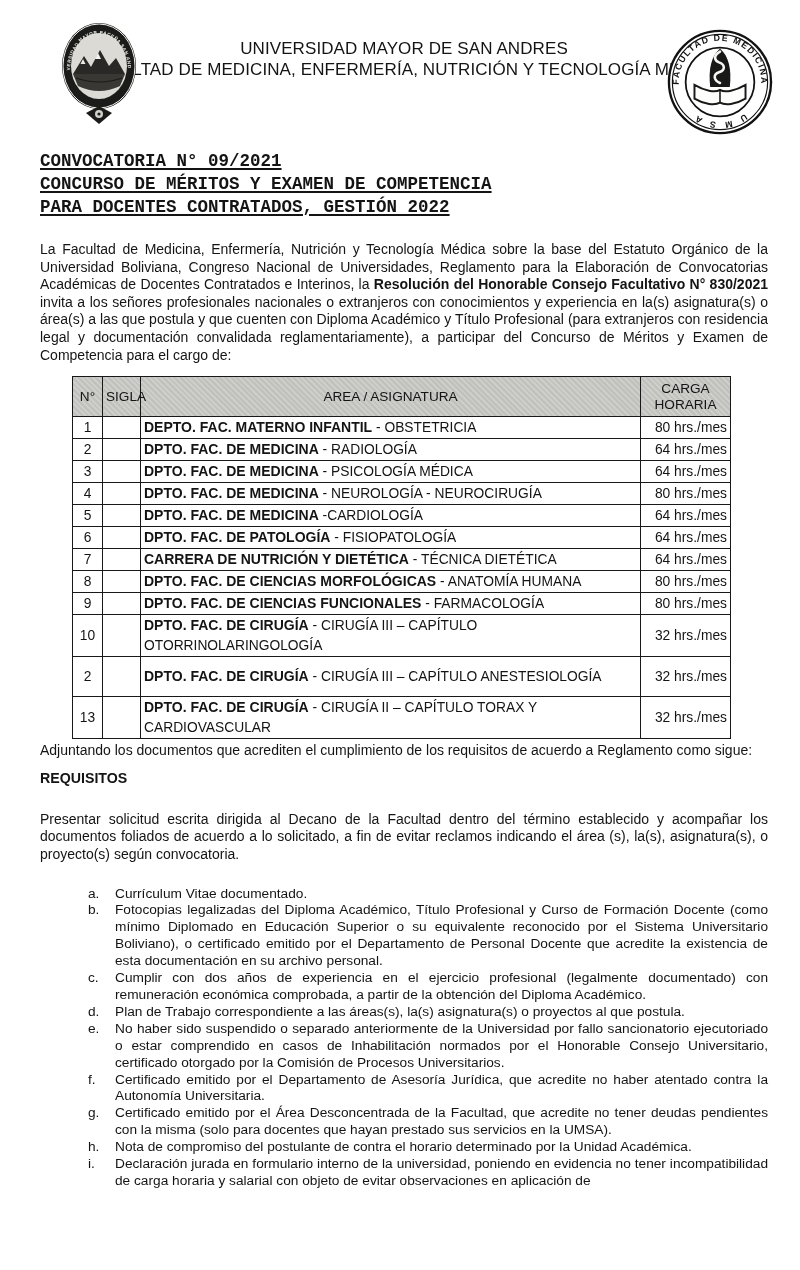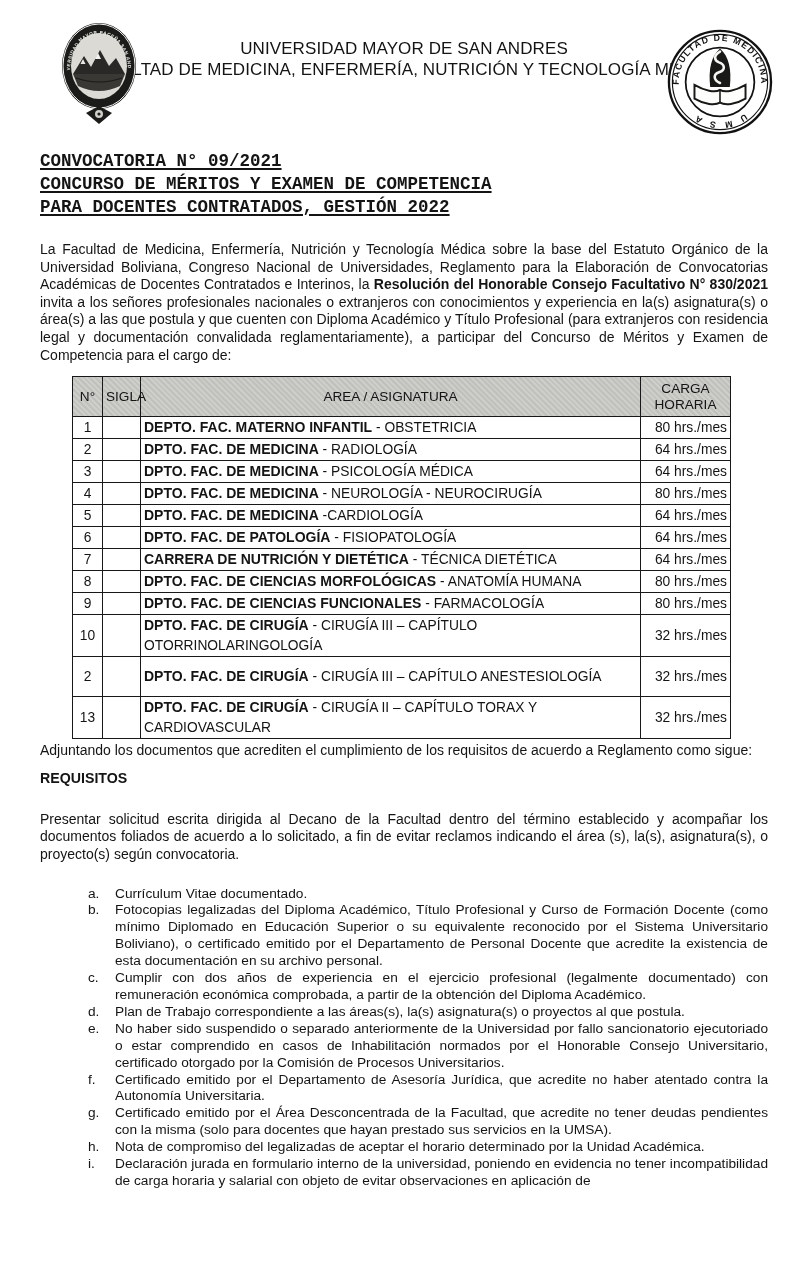--- a/index.html
+++ b/index.html
@@ -243,21 +243,21 @@
     <div class="req-item">
         <span class="mk">f.</span>
         <span class="tx">Certificado emitido por el Departamento de Asesoría Jurídica, que acredite no haber atentado contra la Autonomía Universitaria.</span>
       </div>
     <div class="req-item">
         <span class="mk">g.</span>
         <span class="tx">Certificado emitido por el Área Desconcentrada de la Facultad, que acredite no tener deudas pendientes con la misma (solo para docentes que hayan prestado sus servicios en la UMSA).</span>
       </div>
     <div class="req-item">
         <span class="mk">h.</span>
-        <span class="tx">Nota de compromiso del legalizadas de aceptar el horario determinado por la Unidad Académica.</span>
+        <span class="tx">Nota de compromiso del postulante de contra el horario determinado por la Unidad Académica.</span>
       </div>
     <div class="req-item">
         <span class="mk">i.</span>
         <span class="tx">Declaración  jurada en formulario interno de la universidad, poniendo en evidencia no tener incompatibilidad de carga horaria y salarial con objeto de evitar observaciones en aplicación de</span>
       </div>
   </div>
 
 </div>
 
 </body></html>

